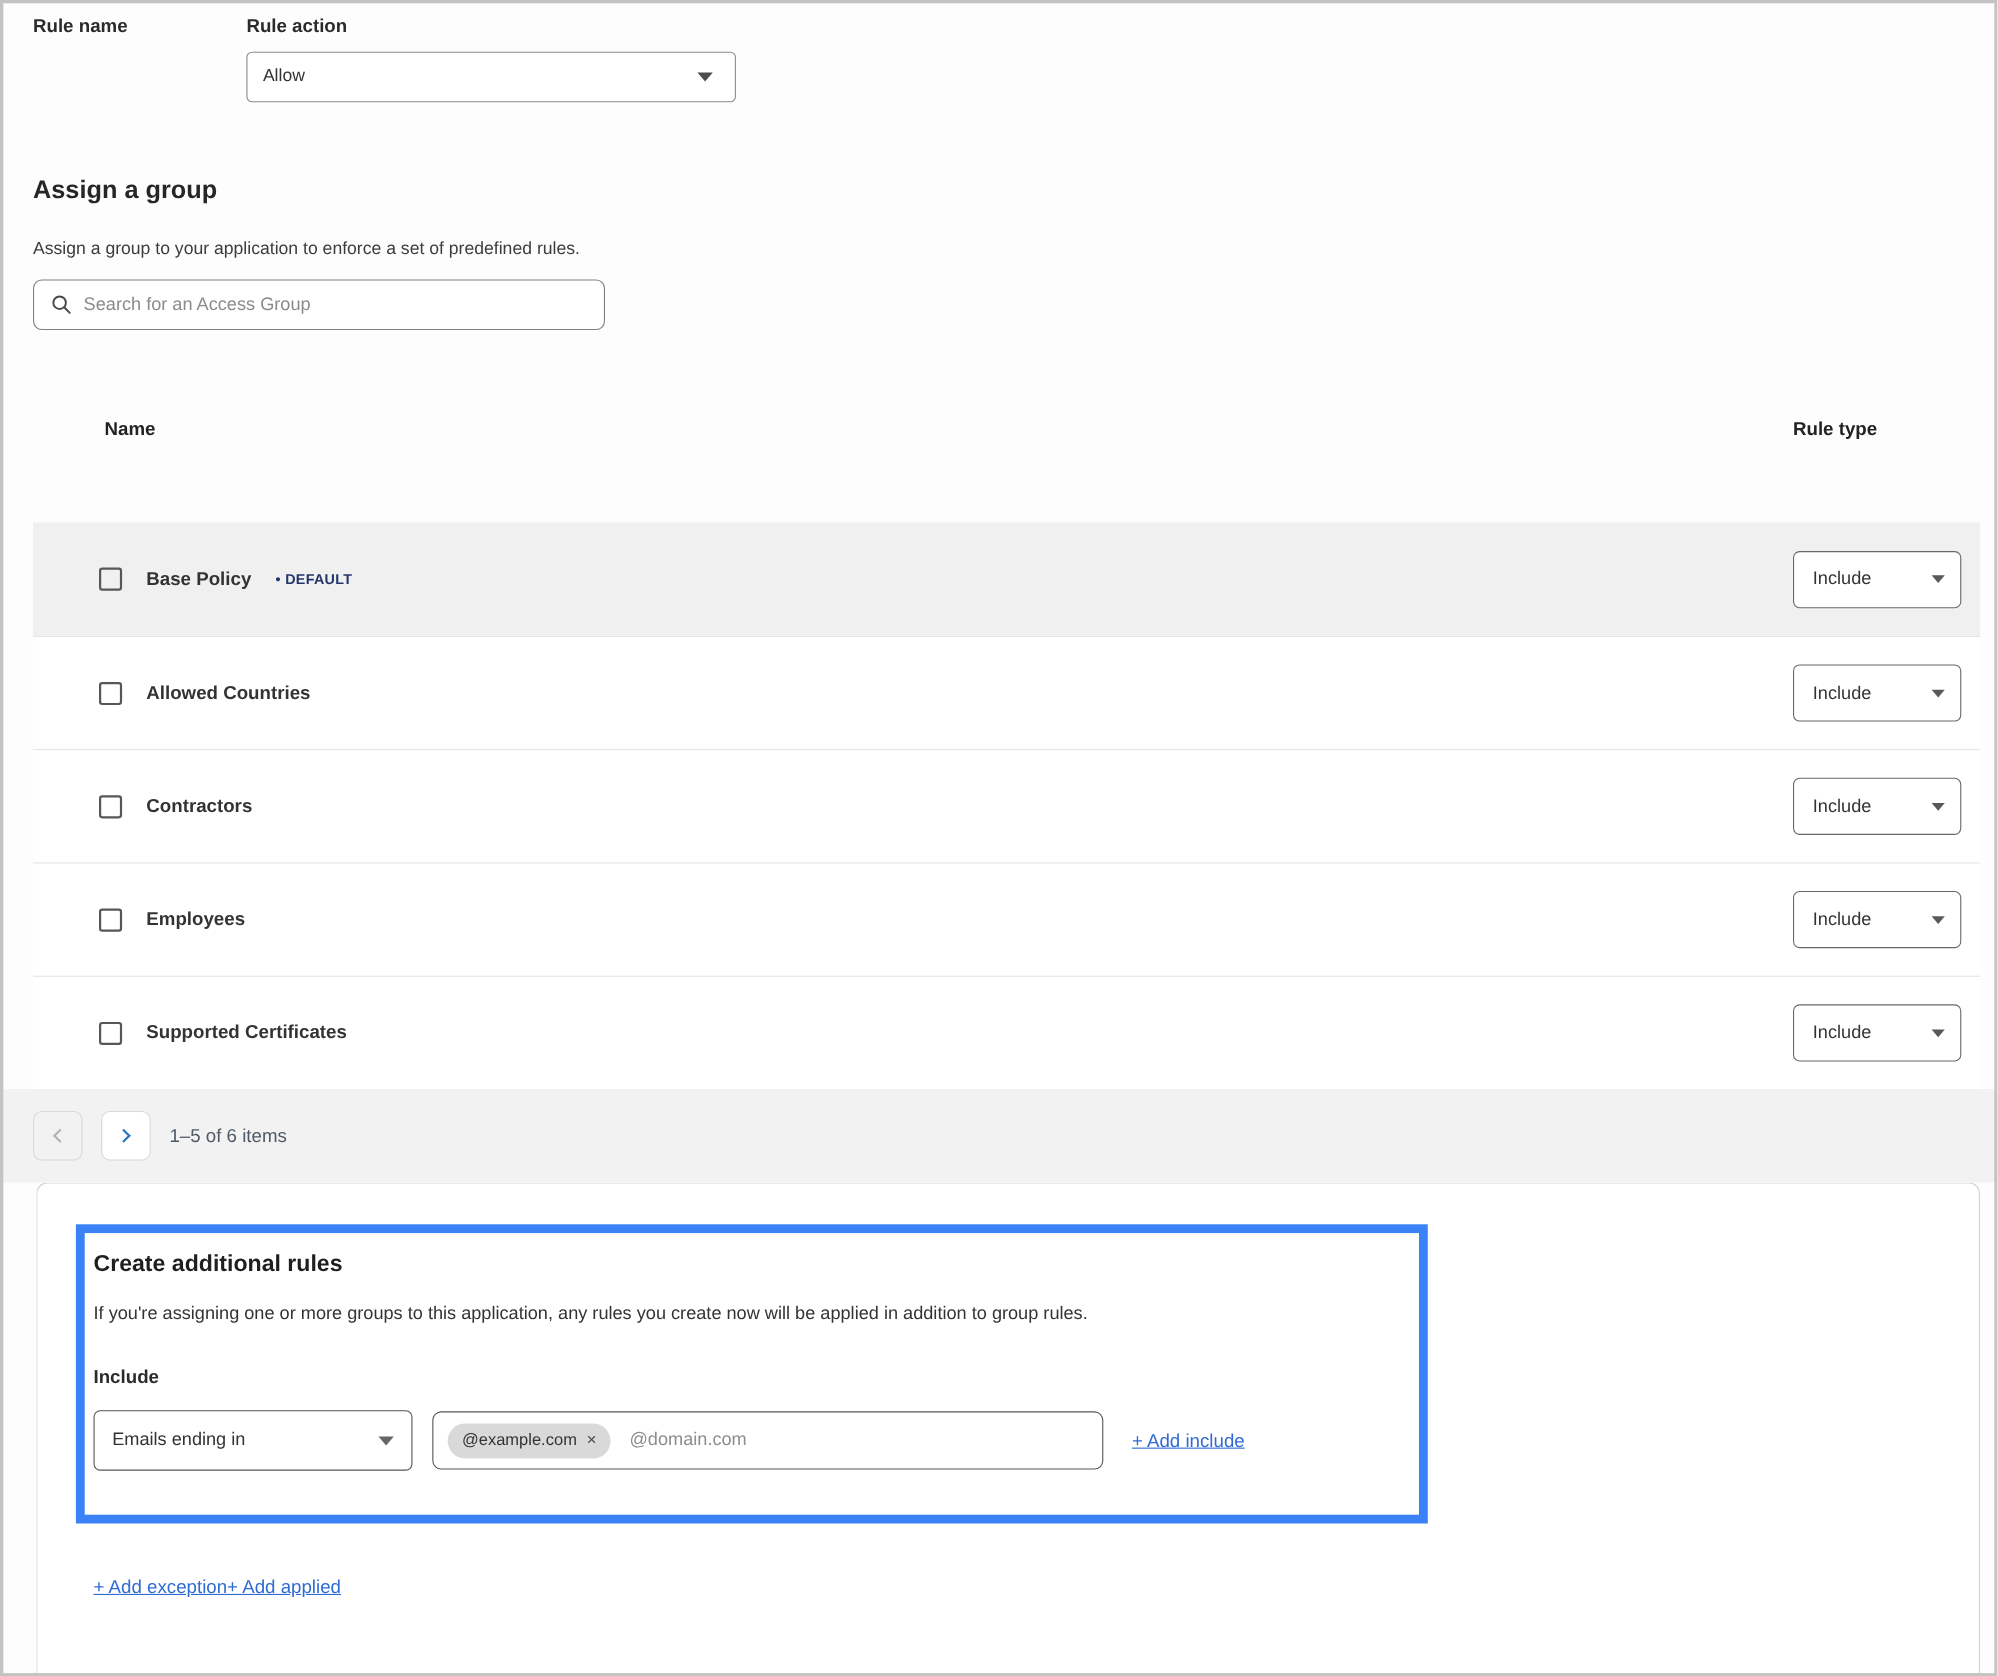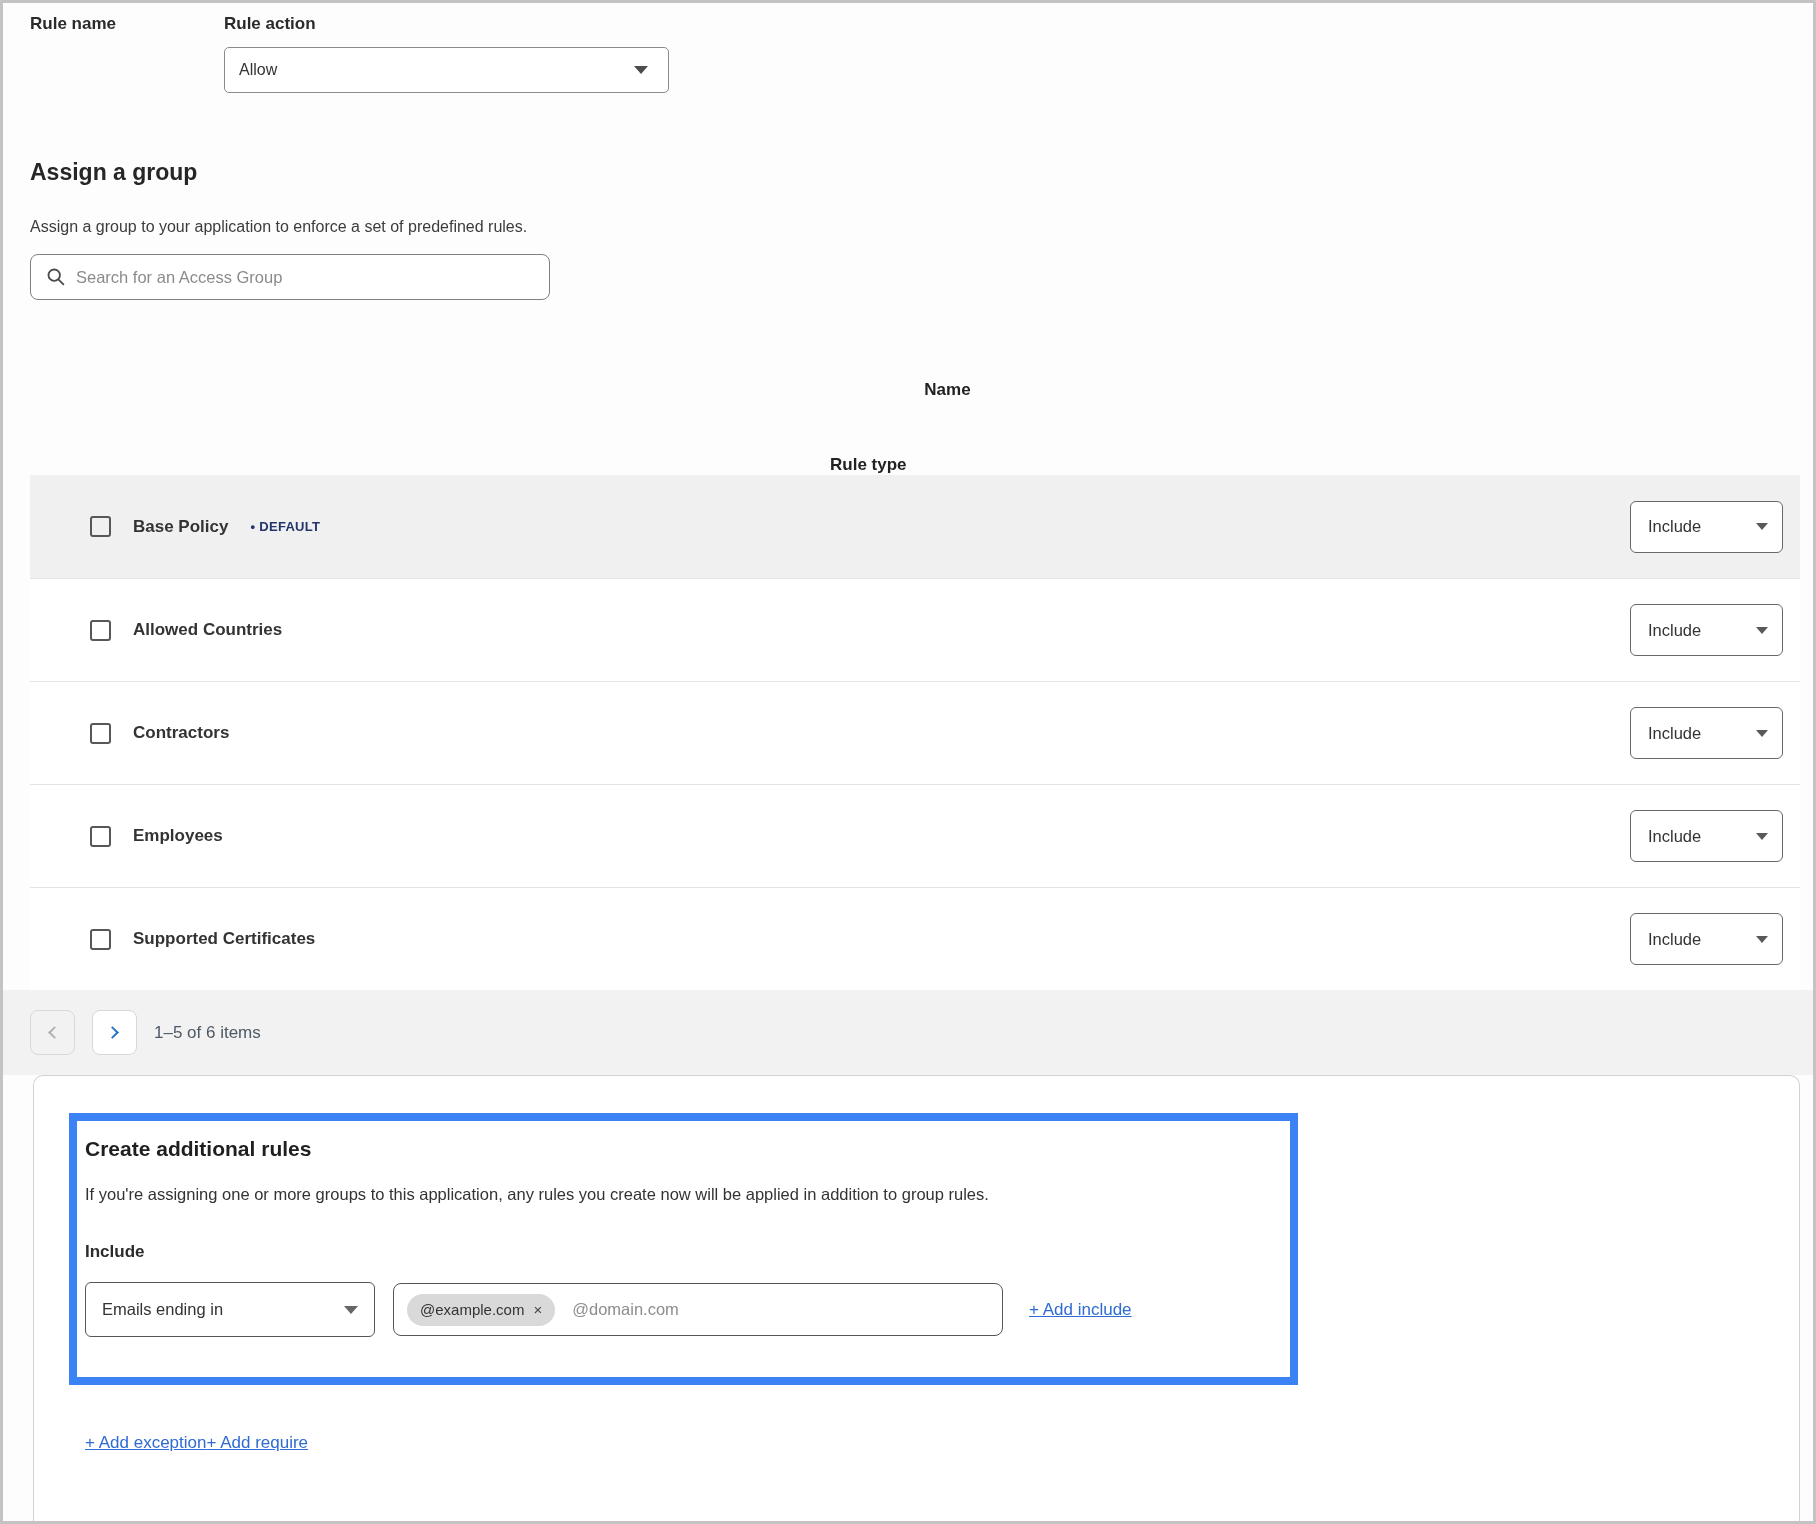--- a/index.html
+++ b/index.html
@@ -46,21 +46,21 @@
   }
   .search-box svg { flex: 0 0 auto; }
   .search-box input {
     border: none; outline: none; background: transparent; font-family: inherit;
     font-size: 16.5px; color: #333; margin-left: 10px; flex: 1;
   }
   .search-box input::placeholder { color: #8b8b8b; }
 
   
   .table { margin-top: 80px; }
-  .t-header { height: 95px; display: flex; align-items: center; flex-direction: column; }
+  .t-header { height: 95px; display: flex; align-items: flex-start; }
   .t-header .col-name { flex: 1; padding-left: 65px; font-size: 17px; font-weight: bold; color: #222; }
   .col-rule-type { width: 170px; font-size: 17px; font-weight: bold; color: #222; }
   .t-row { height: 103px; display: flex; align-items: center; padding-left: 60px; background: #fff; }
   .t-row + .t-row { border-top: 1px solid #e4e4e4; }
   .t-row.row-default { background: #f0f0f0; }
   .t-row .row-main { flex: 1; display: flex; align-items: center; }
   .t-row input[type="checkbox"] {
     appearance: none; -webkit-appearance: none;
     width: 21px; height: 21px; border: 2px solid #575757; border-radius: 3px;
     background: transparent; cursor: pointer;
@@ -254,17 +254,17 @@
             <span class="chip-remove">×</span>
           </span>
           <span class="chip-placeholder">@domain.com</span>
         </div>
         <a class="link add-include">+ Add include</a>
       </div>
     </div>
 
     <div class="footer-links">
       <a class="link">+ Add exception</a>
-      <a class="link">+ Add require</a>
+      <a class="link">+ Add applied</a>
     </div>
   </div>
 
 </div>
 
 </body></html>

